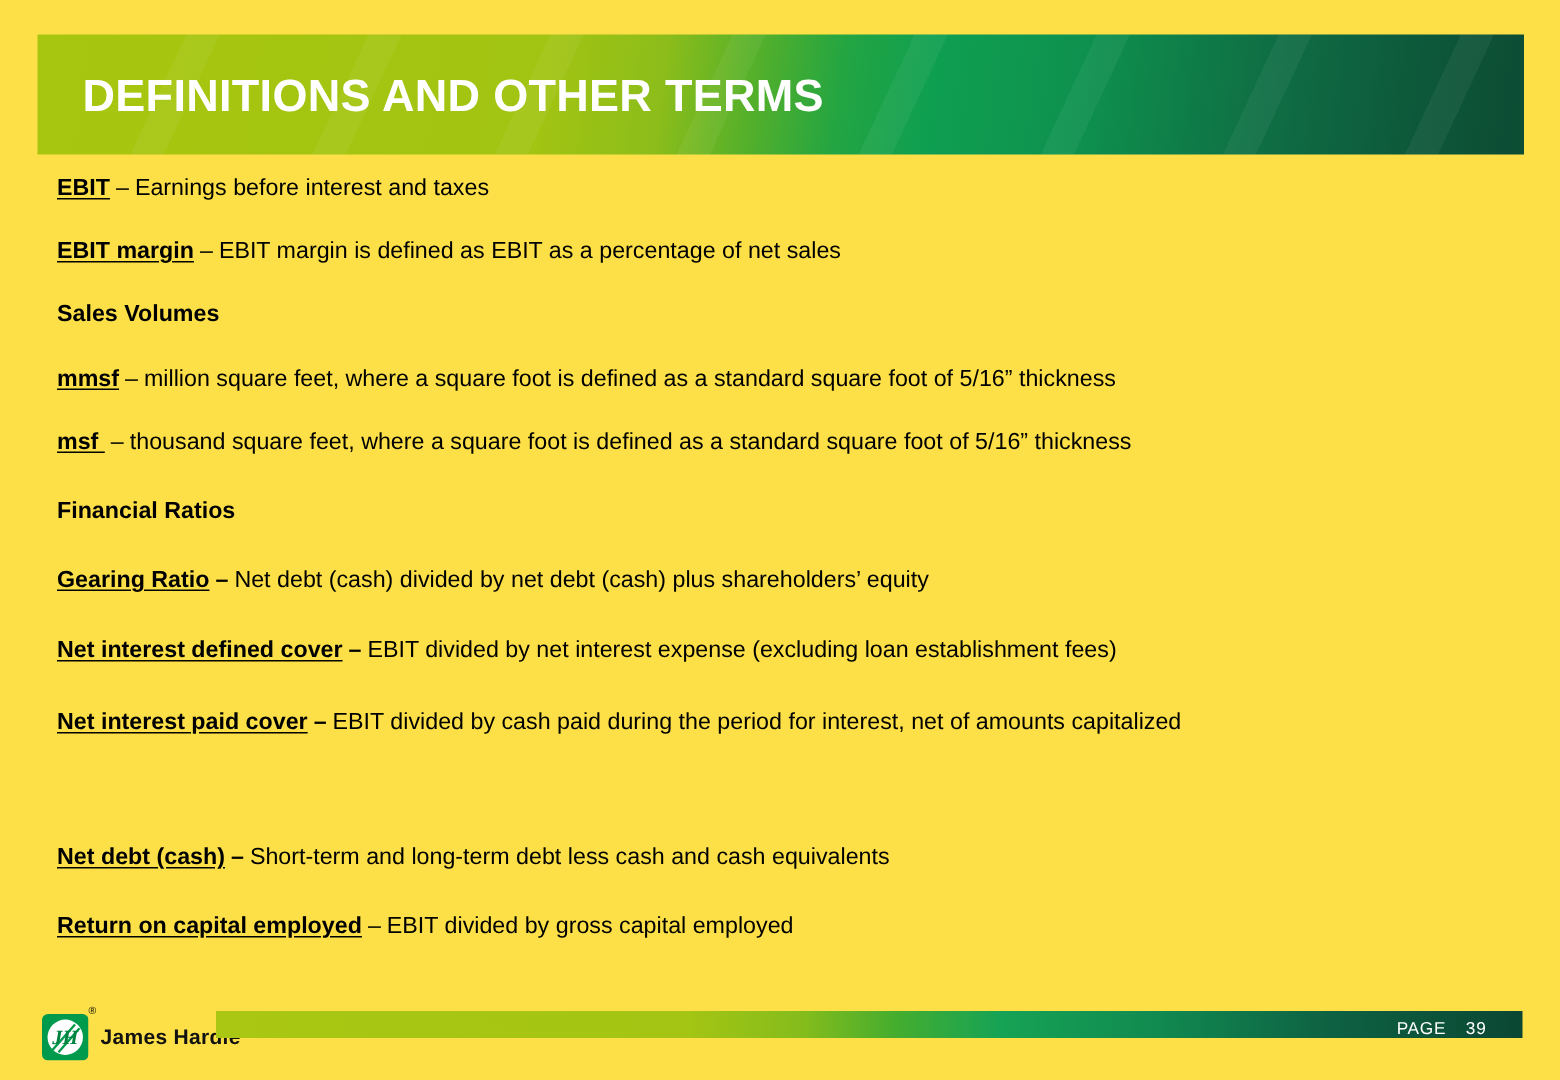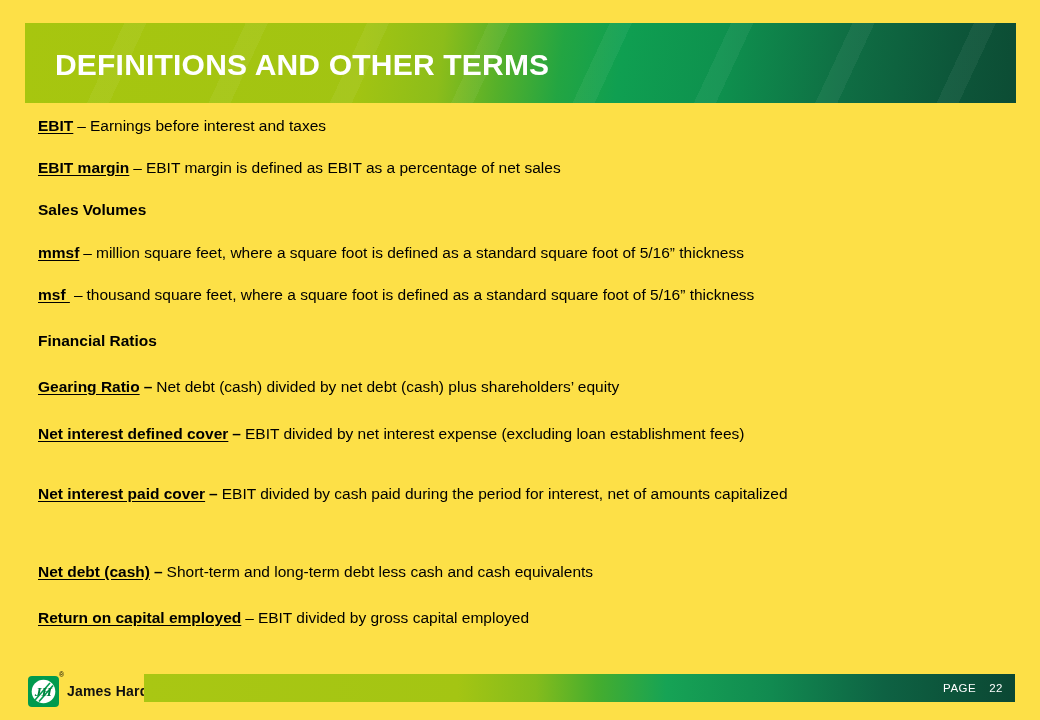--- a/index.html
+++ b/index.html
@@ -35,35 +35,35 @@
     position:absolute;left:38px;right:20px;
     font-size:15.5px;line-height:20px;color:#000000;white-space:nowrap;
   }
   .term{font-weight:bold;text-decoration:underline;text-underline-offset:2px;white-space:pre;}
   .term.hdr{text-decoration:none;}
   .dash{margin:0 4px;}
   .dash.b{font-weight:bold;}
   
   .r0{top:116px}.r1{top:158px}.r2{top:200px}.r3{top:243px}
   .r4{top:285px}.r5{top:331px}.r6{top:377px}.r7{top:424px}
-  .r8{top:484px}.r9{top:516px}.r10{top:562px}.r11{top:608px}
+  .r8{top:472px}.r9{top:516px}.r10{top:562px}.r11{top:608px}
   
   .footer-logo{position:absolute;left:28px;top:676px;width:31px;height:31px;}
   .reg-mark{position:absolute;left:59px;top:671px;font-size:7px;color:#000;}
   .brand-name{
     position:absolute;left:67px;top:683px;
     font-size:14px;font-weight:bold;color:#111111;letter-spacing:0.2px;
   }
   .footer-bar{
-    position:absolute;left:144px;top:674px;width:871px;height:28px;
+    position:absolute;left:144px;top:674px;width:871px;height:18px;
     background:linear-gradient(90deg,
       #a9c713 0%, #a4c513 36%, #84bc1c 45%, #45ad2e 52%,
       #16a355 60%, #118a50 72%, #0e6243 85%, #0b4733 100%);
-    display:flex;align-items:center;justify-content:flex-end;
-    padding-right:12px;box-sizing:border-box;
+    display:flex;align-items:flex-end;justify-content:flex-end;
+    padding-right:24px;box-sizing:border-box;
   }
   .page-label,.page-number{color:#ffffff;font-size:11.5px;letter-spacing:0.5px;}
   .page-number{margin-left:13px;}
 </style>
 </head>
 <body>
 
 <div class="slide">
 
   <div class="header-banner">
@@ -120,16 +120,16 @@
     <circle cx="15.5" cy="15.5" r="11.8" fill="#ffffff"></circle>
     <line x1="7" y1="24" x2="22" y2="7" stroke="#009a4d" stroke-width="1.6"></line>
     <line x1="11" y1="25.5" x2="25" y2="9.5" stroke="#009a4d" stroke-width="1.6"></line>
     <text x="15.5" y="20.2" font-family="Liberation Serif, serif" font-size="13.5" font-style="italic" font-weight="bold" fill="#00823f" text-anchor="middle">JH</text>
   </svg>
   <span class="reg-mark">®</span>
   <div class="brand-name">James Hardie</div>
 
   <div class="footer-bar">
     <span class="page-label">PAGE</span>
-    <span class="page-number">22</span>
+    <span class="page-number">39</span>
   </div>
 
 </div>
 
 </body></html>

